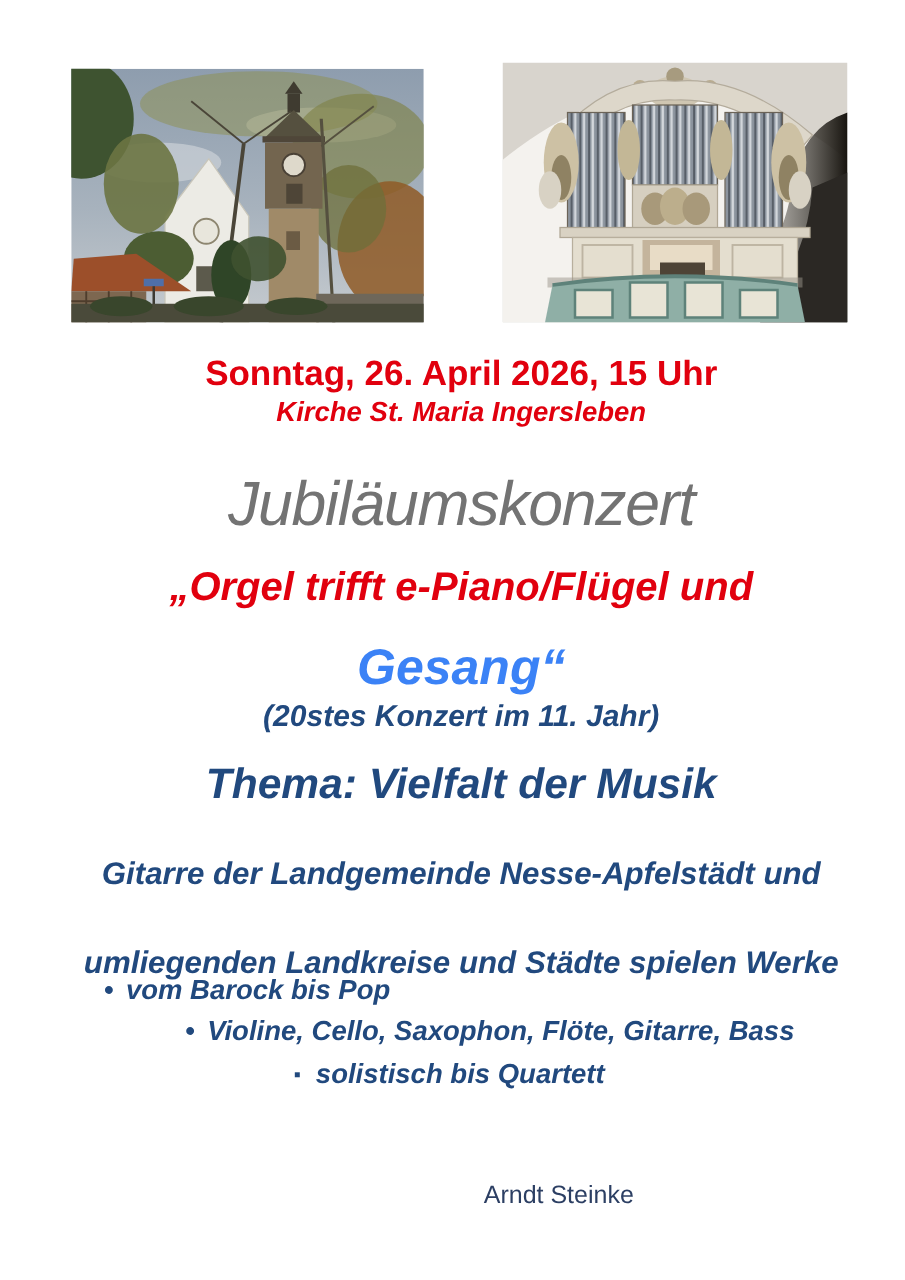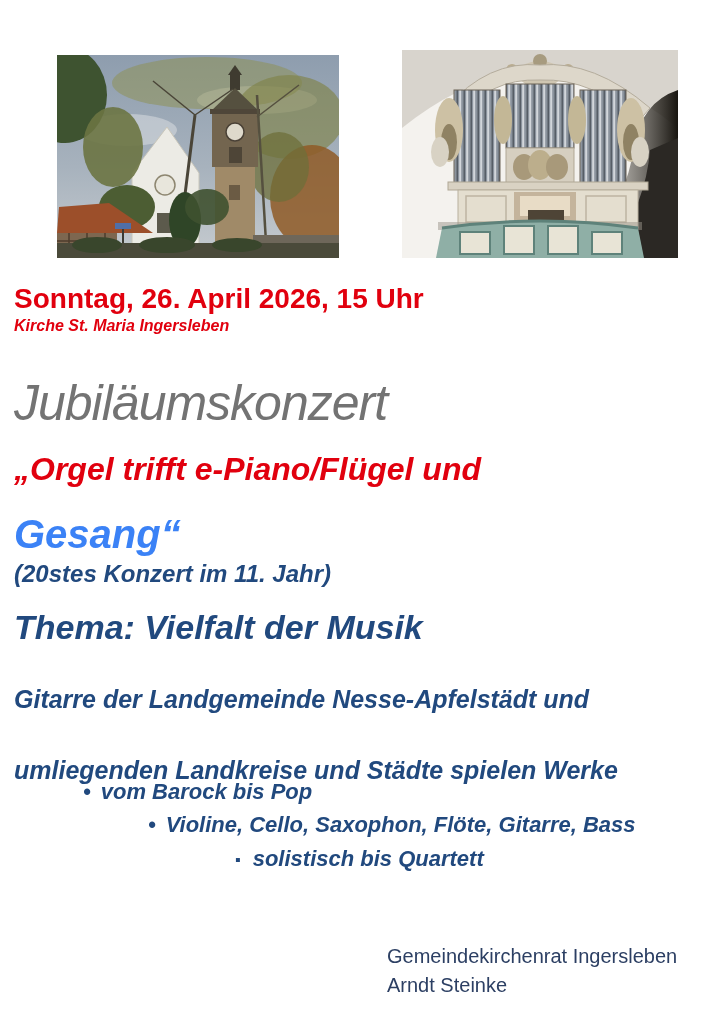--- a/index.html
+++ b/index.html
@@ -4,23 +4,23 @@
 <style>
   html,body{margin:0;padding:0;background:#ffffff;}
   .poster{
     position:relative;width:724px;height:1024px;background:#ffffff;
     font-family:"Liberation Sans",sans-serif;overflow:hidden;margin:0 auto;
   }
   .photo{position:absolute;display:block;}
   .photo-church{left:57px;top:55px;width:282px;height:203px;}
   .photo-organ{left:402px;top:50px;width:276px;height:208px;}
 
-  .cline{position:absolute;left:14px;width:710px;white-space:nowrap;}
+  .cline{position:absolute;left:14px;width:710px;text-align:center;white-space:nowrap;}
   .date-line{top:283px;font-size:28px;font-weight:bold;color:#e1000e;}
-  .location-line{top:317px;font-size:16px;font-style:italic;font-weight:600;color:#e1000e;}
+  .location-line{top:317px;font-size:22px;font-style:italic;font-weight:600;color:#e1000e;}
   .title-line{top:374px;font-size:50px;font-weight:normal;font-style:italic;color:#737373;letter-spacing:-1px;}
   .subtitle-line1{top:451px;font-size:32px;font-weight:bold;font-style:italic;color:#e1000e;}
   .subtitle-line2{top:512px;font-size:40px;font-weight:bold;font-style:italic;color:#3b82f6;}
   .edition-line{top:560px;font-size:24px;font-weight:bold;font-style:italic;color:#21497e;}
   .theme-line{top:608px;font-size:34px;font-weight:bold;font-style:italic;color:#21497e;}
   .desc-line1{top:685px;font-size:25px;font-weight:bold;font-style:italic;color:#21497e;}
   .desc-line2{top:756px;font-size:25px;font-weight:bold;font-style:italic;color:#21497e;}
 
   .bullet-row{position:absolute;font-size:22px;font-weight:bold;font-style:italic;color:#21497e;white-space:nowrap;}
   .bullet-row .marker{display:inline-block;margin-right:10px;}
@@ -161,17 +161,16 @@
     <span class="marker">•</span><span>vom Barock bis Pop</span>
   </div>
   <div class="bullet-row bullet-2">
     <span class="marker">•</span><span>Violine, Cello, Saxophon, Flöte, Gitarre, Bass</span>
   </div>
   <div class="bullet-row bullet-3">
     <span class="marker">▪</span><span>solistisch bis Quartett</span>
   </div>
 
   <div class="signature">
-    <div>Gemeindekirchenrat Ingersleben</div>
     <div>Arndt Steinke</div>
   </div>
 
 </div>
 
 </body></html>

